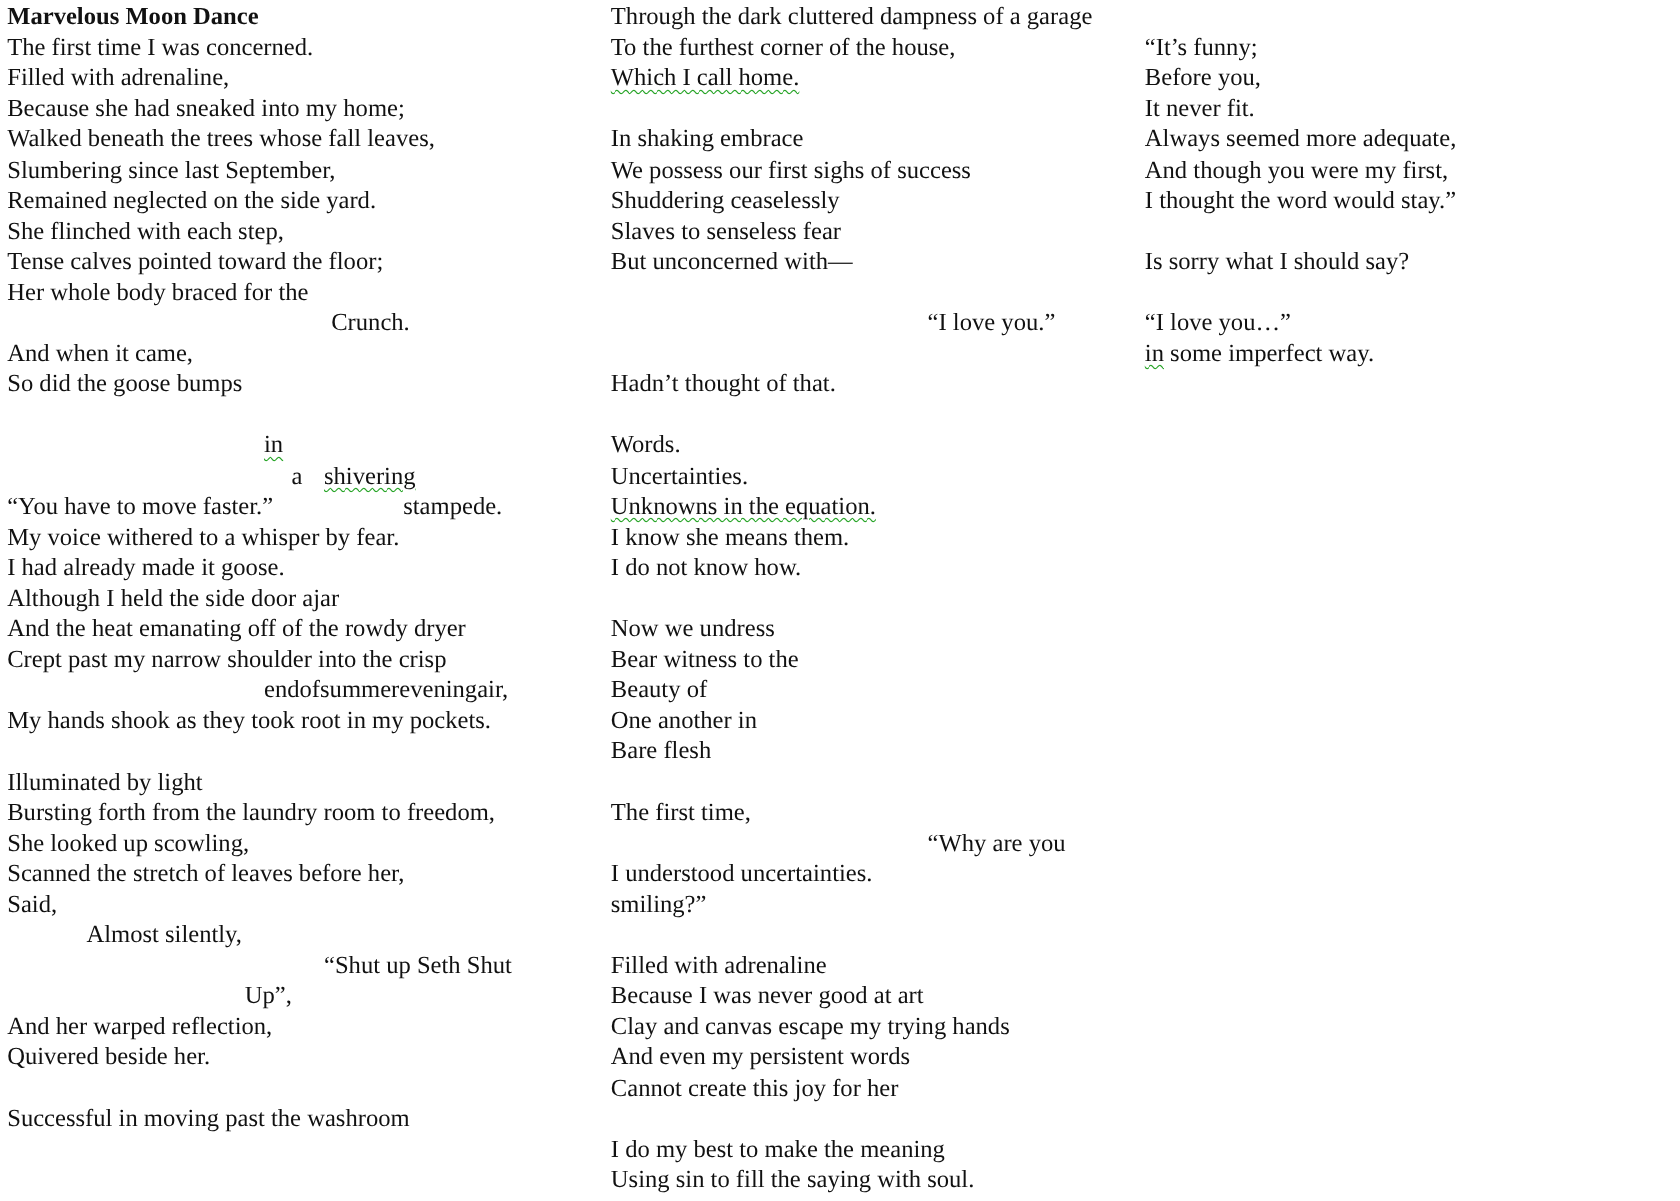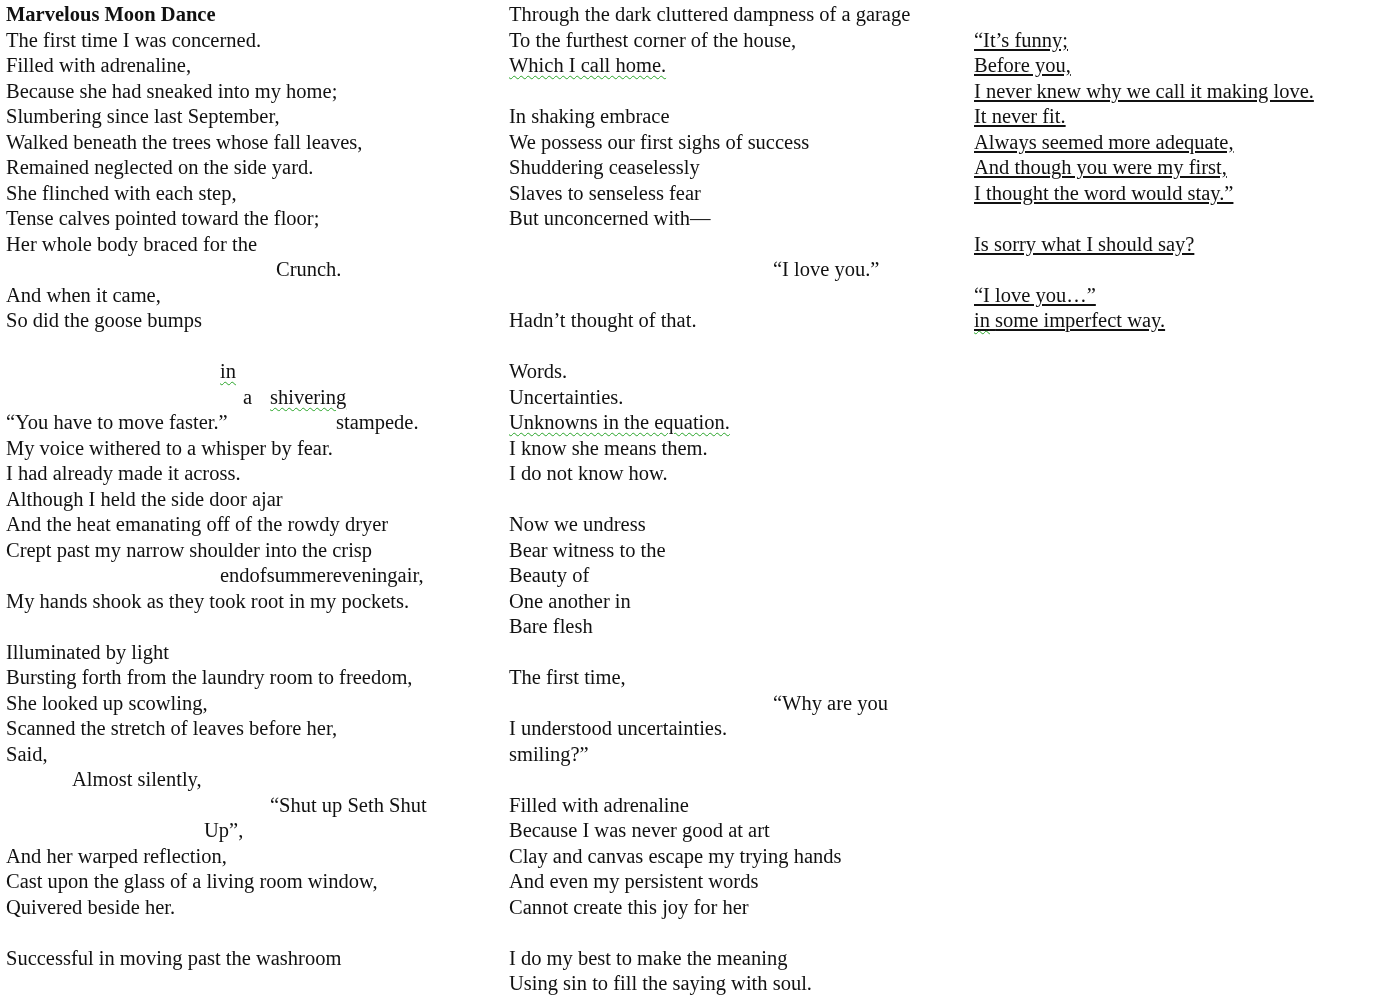--- a/index.html
+++ b/index.html
@@ -4,78 +4,77 @@
 <style>
   html, body { margin: 0; padding: 0; background: #ffffff; }
   body {
     width: 1400px; height: 1001px; position: relative; overflow: hidden;
     font-family: "Liberation Serif", "DejaVu Serif", serif;
     font-size: 20.5px; color: #111111;
   }
   .col { position: absolute; top: 2px; }
   .col1 { left: 6px; width: 480px; }
   .col2 { left: 509px; width: 480px; }
-  .col3 { left: 974px; width: 386px; top: 27.5px; text-decoration: underline; }
+  .col3 { left: 954px; width: 386px; top: 27.5px; }
   .line { position: relative; height: 25.5px; line-height: 25.5px; white-space: pre; }
   .blank { height: 25.5px; }
   .bold { font-weight: bold; }
   .spell {
     text-decoration: underline wavy #2aa52a;
     text-decoration-thickness: 1px;
     text-underline-offset: 3px;
   }
   .abs { position: absolute; white-space: pre; }
 </style>
 </head>
 <body>
 
 <div>
 
   <div class="col col1">
     <div class="line bold">Marvelous Moon Dance</div>
     <div class="line">The first time I was concerned.</div>
     <div class="line">Filled with adrenaline,</div>
     <div class="line">Because she had sneaked into my home;</div>
+    <div class="line">Walked beneath the trees whose fall leaves,</div>
     <div class="line">Slumbering since last September,</div>
-    <div class="line">Walked beneath the trees whose fall leaves,</div>
     <div class="line">Remained neglected on the side yard.</div>
     <div class="line">She flinched with each step,</div>
     <div class="line">Tense calves pointed toward the floor;</div>
     <div class="line">Her whole body braced for the</div>
     <div class="line"><span class="abs" style="left:270px;">Crunch.</span></div>
     <div class="line">And when it came,</div>
     <div class="line">So did the goose bumps</div>
     <div class="line">
       <span class="abs spell" style="left:214px;">in</span>
       <span class="abs" style="left:237px;">a</span>
       <span class="abs" style="left:330px;">stampede.</span>
     </div>
     <div class="line">
       <span class="abs spell" style="left:264px;">shivering</span>
     </div>
     <div class="blank"></div>
     <div class="line">“You have to move faster.”</div>
     <div class="line">My voice withered to a whisper by fear.</div>
-    <div class="line">I had already made it across.</div>
+    <div class="line">I had already made it goose.</div>
     <div class="line">Although I held the side door ajar</div>
     <div class="line">And the heat emanating off of the rowdy dryer</div>
     <div class="line">Crept past my narrow shoulder into the crisp</div>
     <div class="line"><span class="abs" style="left:214px;">endofsummereveningair,</span></div>
     <div class="line">My hands shook as they took root in my pockets.</div>
     <div class="blank"></div>
     <div class="line">Illuminated by light</div>
     <div class="line">Bursting forth from the laundry room to freedom,</div>
     <div class="line">She looked up scowling,</div>
     <div class="line">Scanned the stretch of leaves before her,</div>
     <div class="line">Said,</div>
     <div class="line"><span class="abs" style="left:66px;">Almost silently,</span></div>
     <div class="line"><span class="abs" style="left:264px;">“Shut up Seth Shut</span></div>
     <div class="line"><span class="abs" style="left:198px;">Up”,</span></div>
     <div class="line">And her warped reflection,</div>
-    <div class="line">Cast upon the glass of a living room window,</div>
     <div class="line">Quivered beside her.</div>
     <div class="blank"></div>
     <div class="line">Successful in moving past the washroom</div>
   </div>
 
   <div class="col col2">
     <div class="line">Through the dark cluttered dampness of a garage</div>
     <div class="line">To the furthest corner of the house,</div>
     <div class="line"><span class="spell">Which I call home.</span></div>
     <div class="blank"></div>
@@ -112,21 +111,20 @@
     <div class="line">And even my persistent words</div>
     <div class="line">Cannot create this joy for her</div>
     <div class="blank"></div>
     <div class="line">I do my best to make the meaning</div>
     <div class="line">Using sin to fill the saying with soul.</div>
   </div>
 
   <div class="col col3">
     <div class="line">“It’s funny;</div>
     <div class="line">Before you,</div>
-    <div class="line">I never knew why we call it making love.</div>
     <div class="line">It never fit.</div>
     <div class="line">Always seemed more adequate,</div>
     <div class="line">And though you were my first,</div>
     <div class="line">I thought the word would stay.”</div>
     <div class="blank"></div>
     <div class="line">Is sorry what I should say?</div>
     <div class="blank"></div>
     <div class="line">“I love you…”</div>
     <div class="line"><span class="spell">in</span> <span>some imperfect way.</span></div>
   </div>

